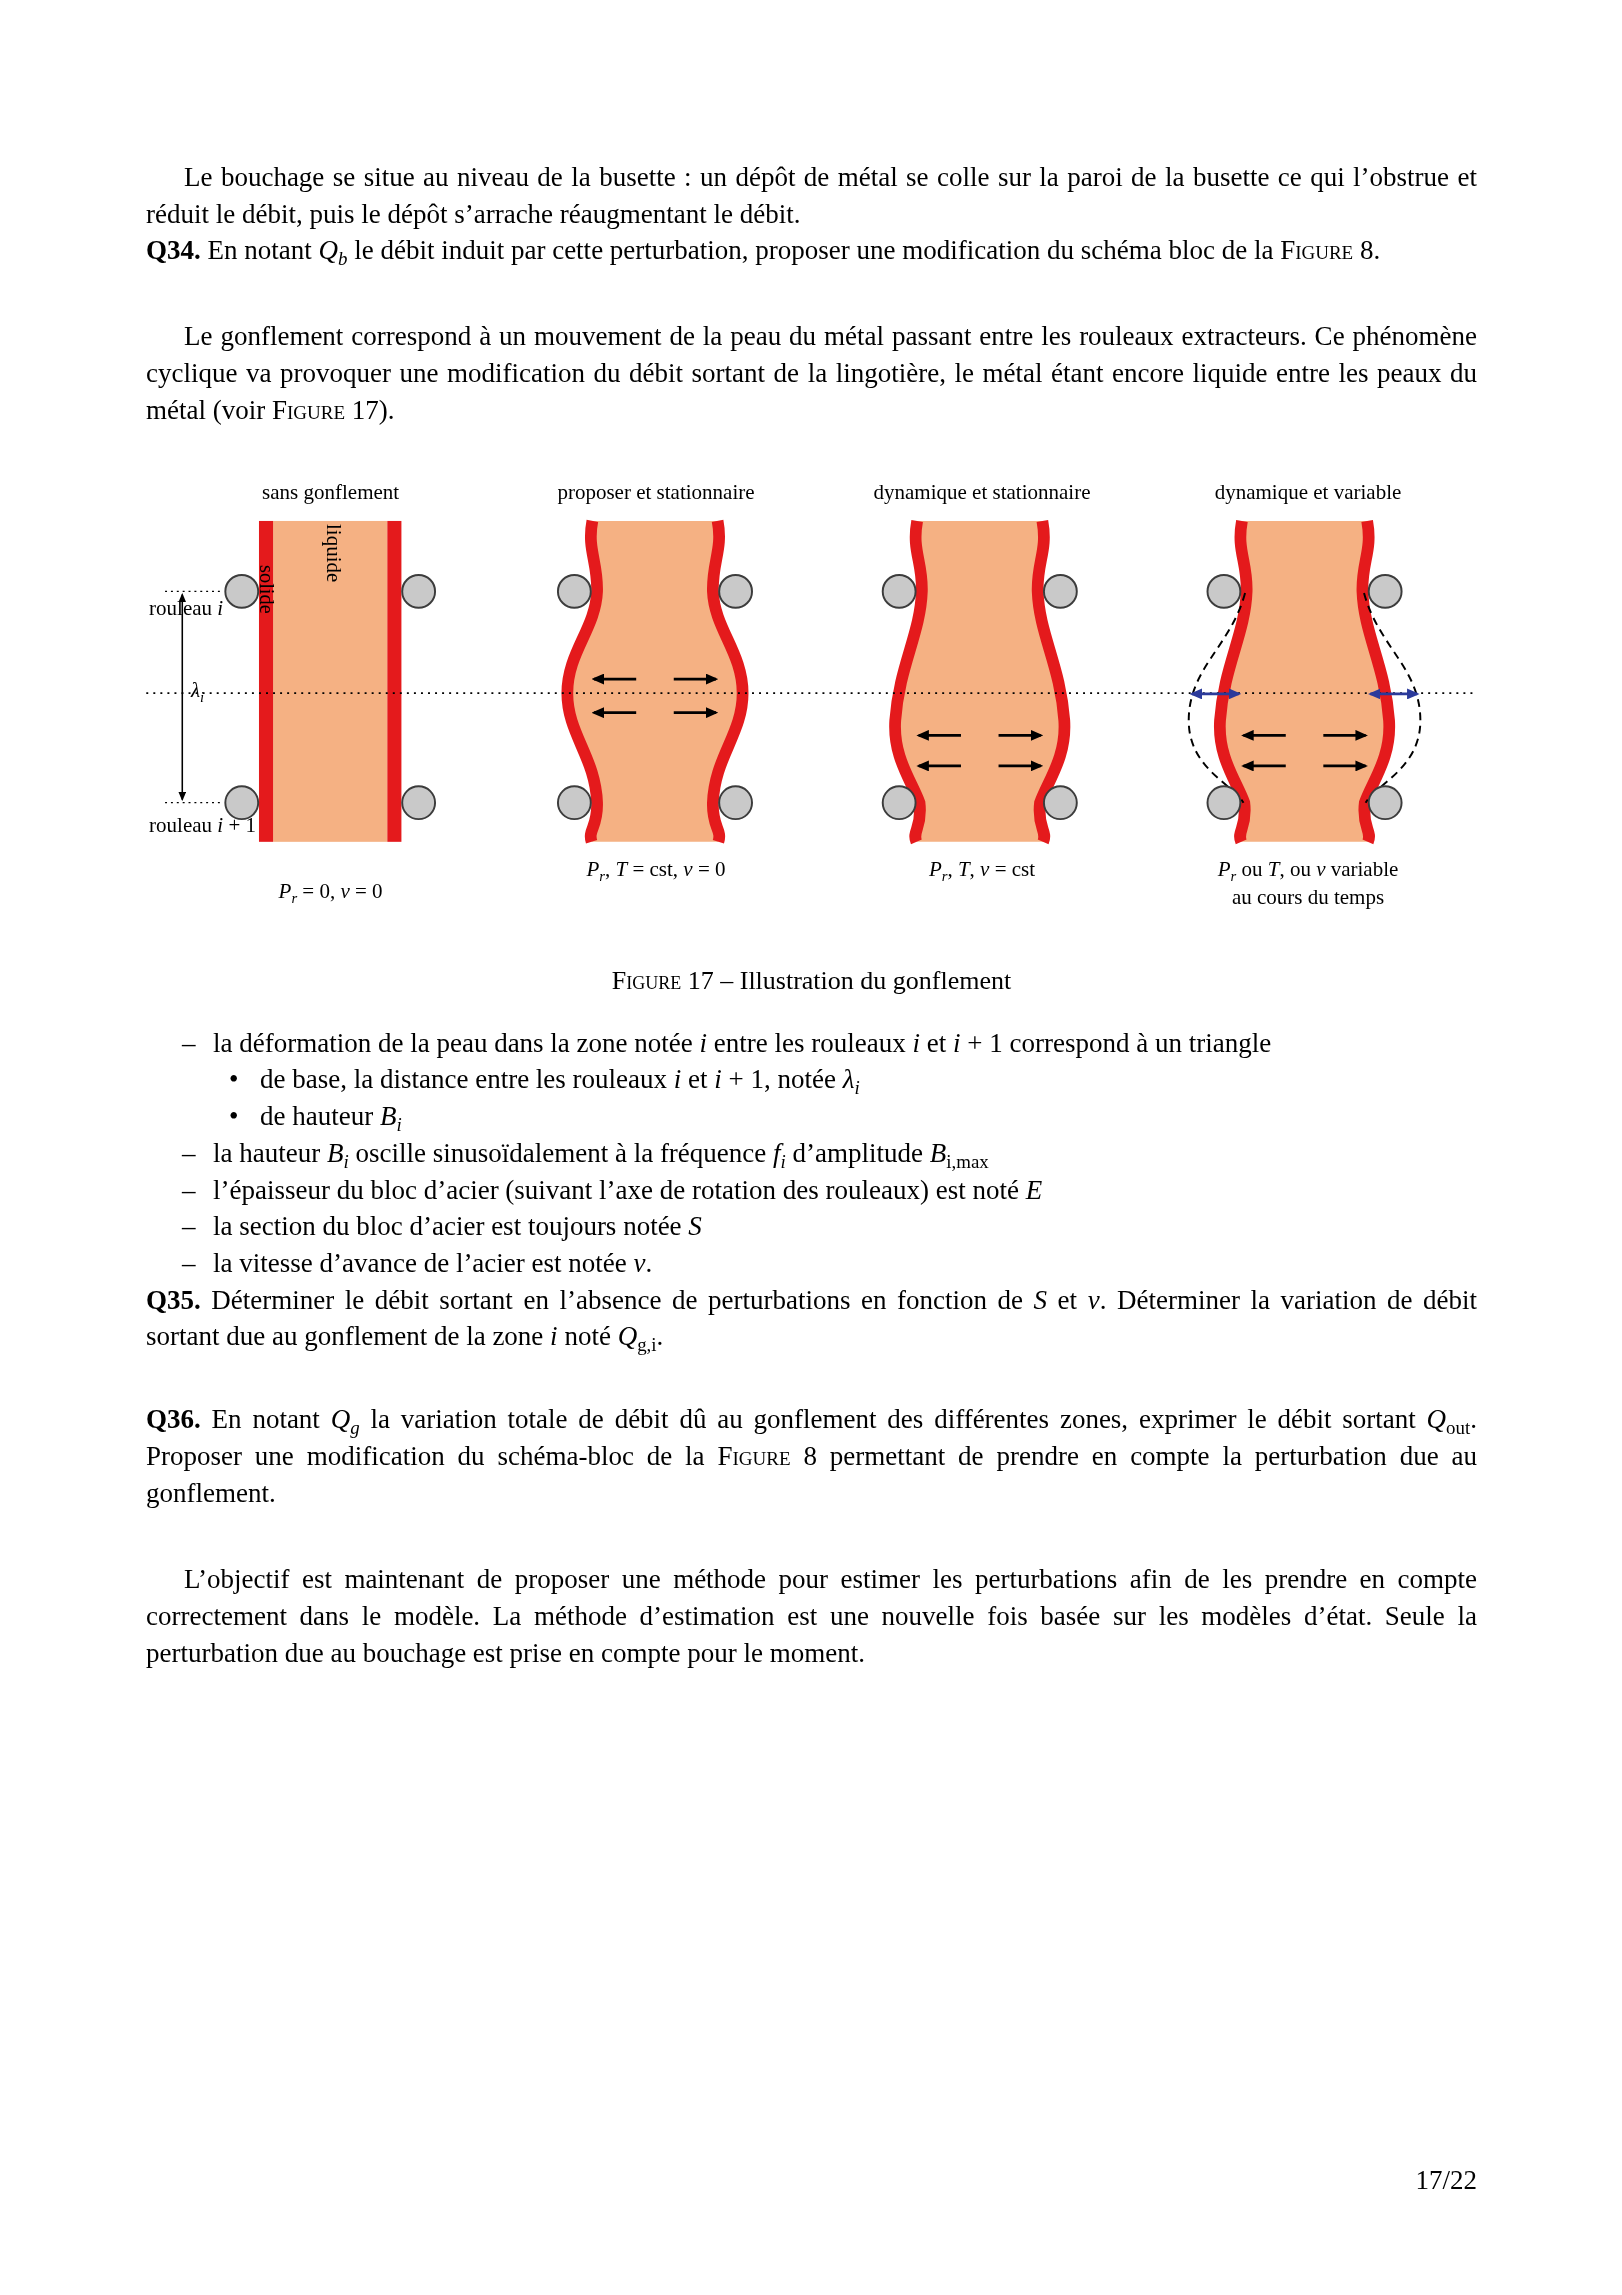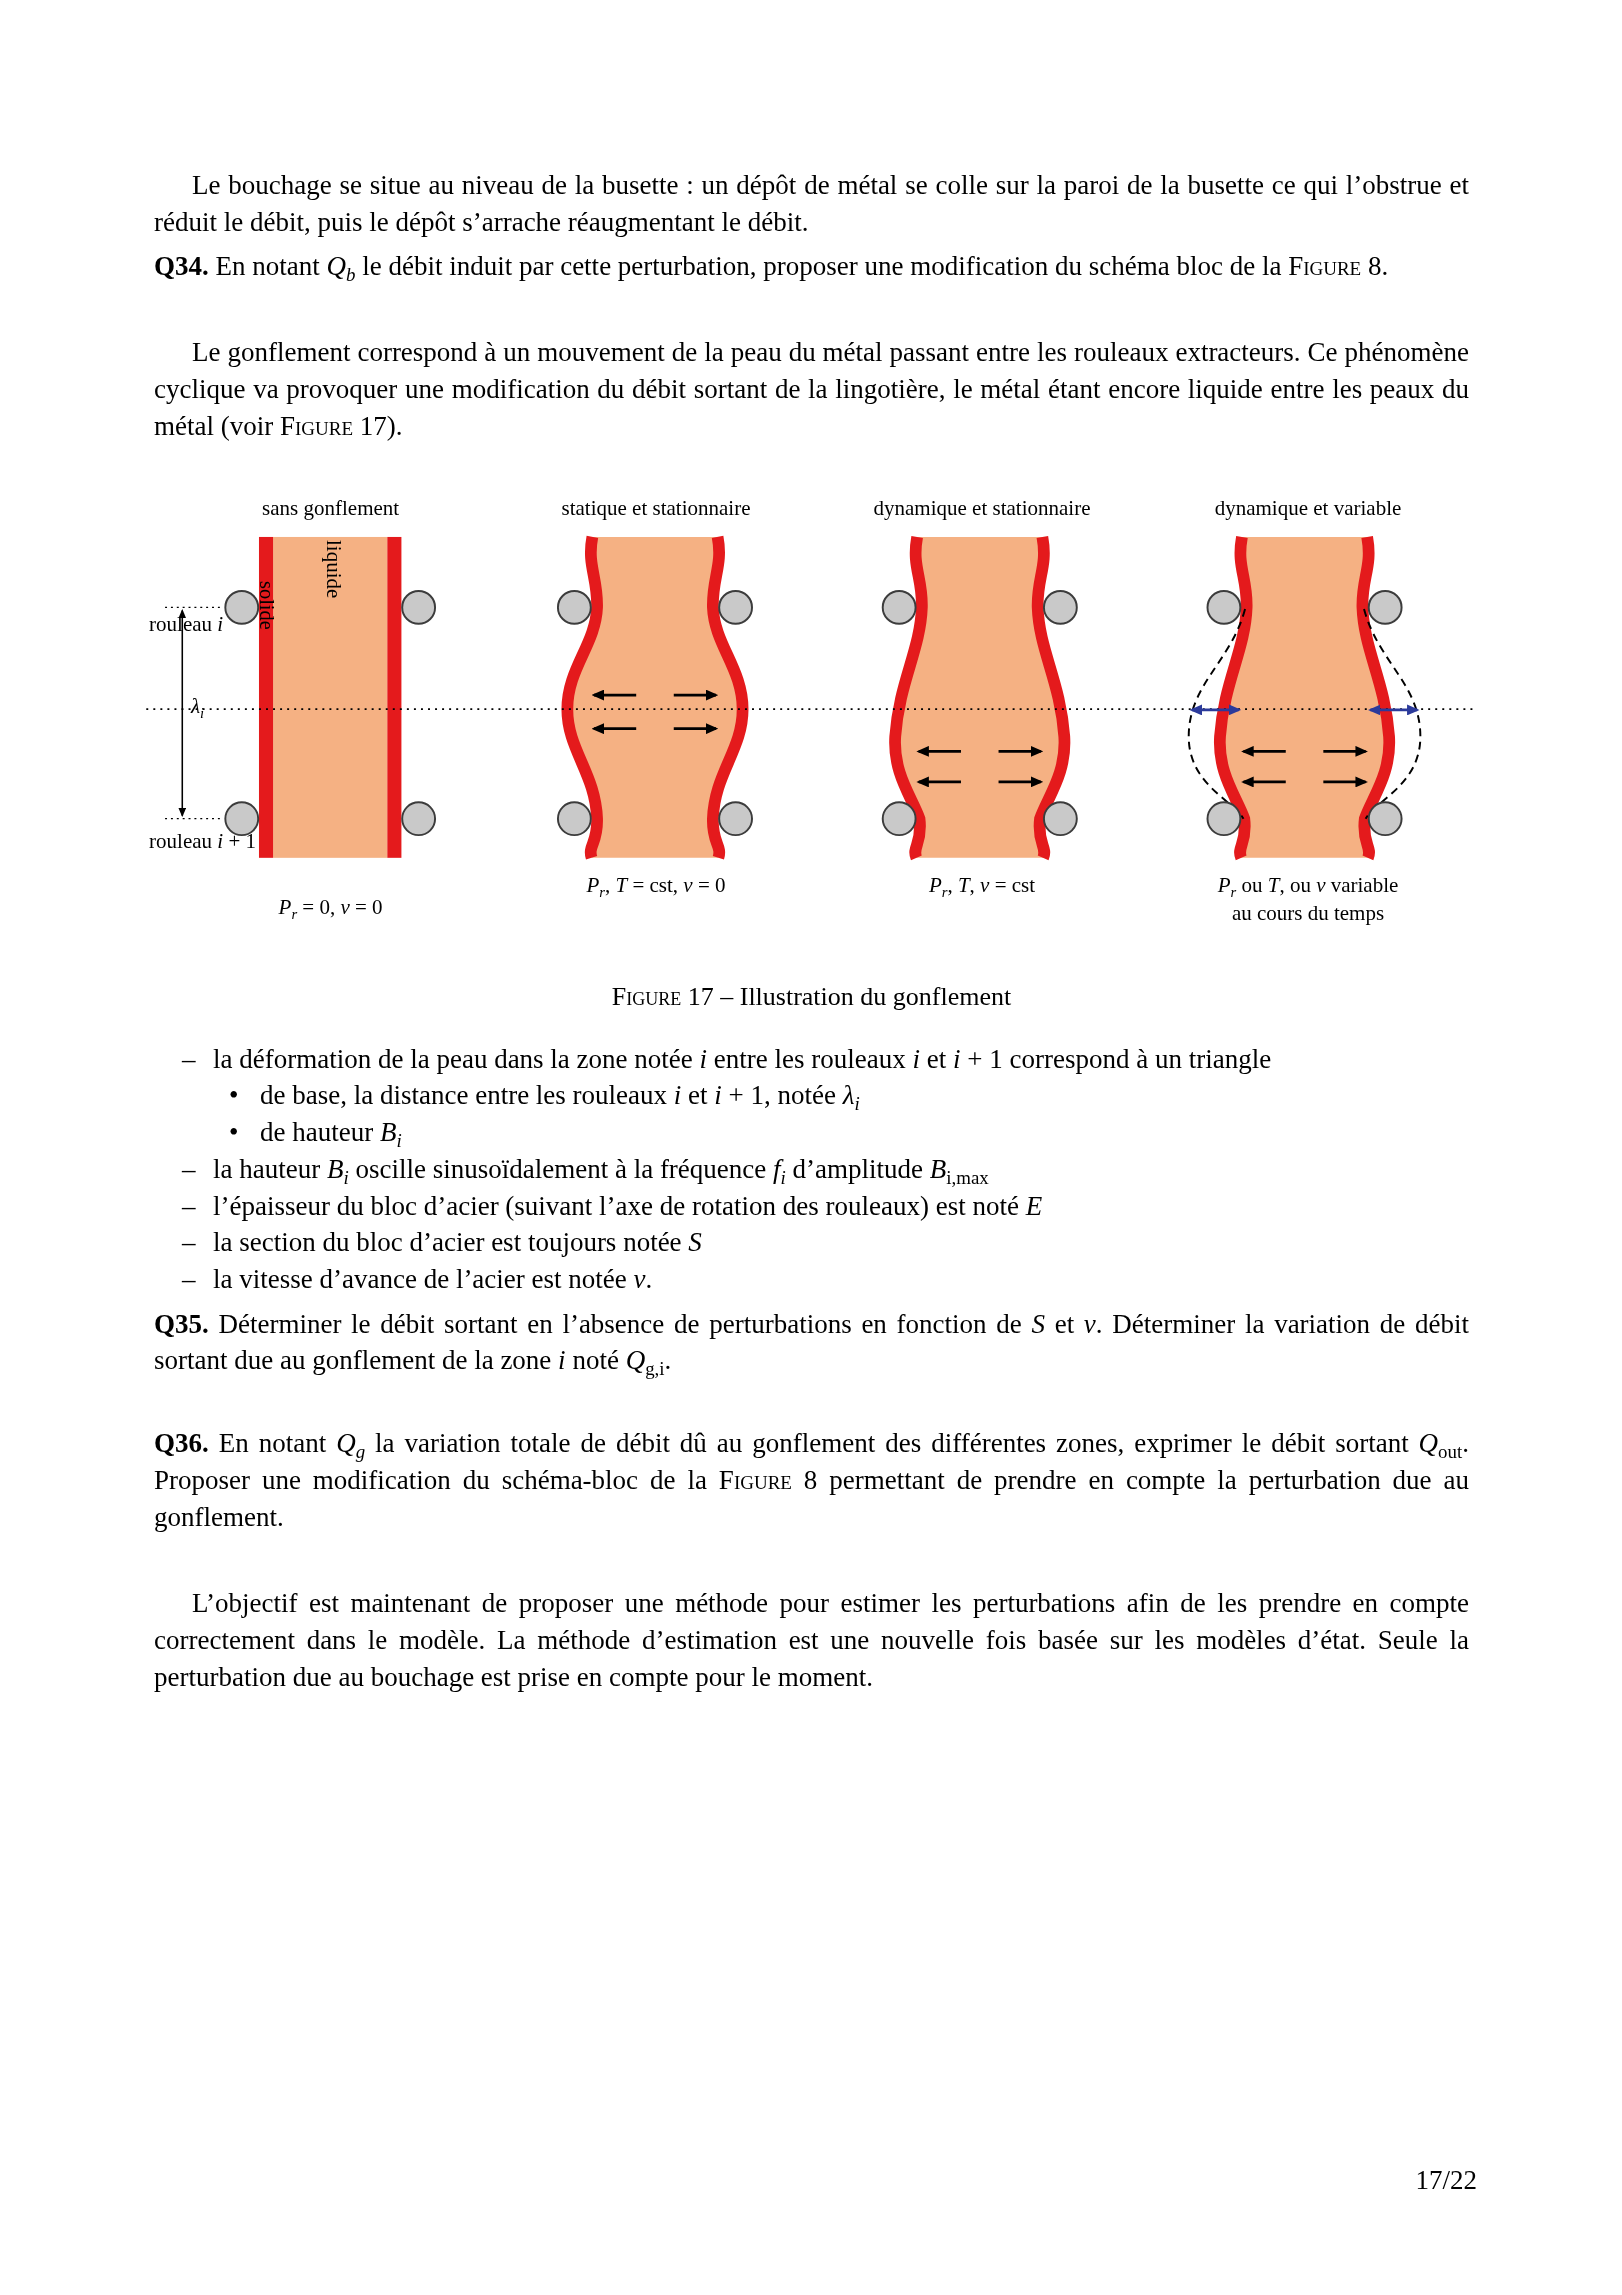--- a/index.html
+++ b/index.html
@@ -1,19 +1,19 @@
 <!DOCTYPE html>
 <html style="--skin_red: #e41a1c; --liquid_peach: #f5b183; --roller_gray: #c9c9c9; --roller_stroke: #3c3c3c; --arrow_blue: #2b3a9b;font-size:12.6px"><head>
 <meta charset="utf-8">
 <style>
   html,body{margin:0;padding:0;background:#e8e8e8;}
   .page{position:relative;width:1623px;height:2295px;background:#ffffff;
         font-family:"Liberation Serif",serif;font-size:27px;line-height:1.36;color:#000;overflow:hidden;}
   .content{position:absolute;left:146px;top:159px;width:1331px;}
-  .para{margin:8px;text-align:justify;}
+  .para{margin:0;text-align:justify;}
   .ind{text-indent:38px;}
   .mt-block{margin-top:49px;}
   .sc{font-variant:small-caps;}
   sub,sup{font-size:70%;line-height:0;}
 
   
   .figure-wrap{position:relative;margin-top:46px;height:450px;}
   .fig-svg{position:absolute;left:0;top:0;}
   .fig-label{position:absolute;font-size:21px;line-height:1.25;white-space:nowrap;}
   .fig-center{text-align:center;width:330px;white-space:normal;}
@@ -141,21 +141,21 @@
         </g>
 
         <g>
           <line class="leader" x1="24" y1="150" x2="99" y2="150"></line>
           <line class="leader" x1="24" y1="420" x2="99" y2="420"></line>
           <line class="lambda-line" x1="46" y1="154" x2="46" y2="416" marker-start="url(#ahs)" marker-end="url(#ahs)"></line>
         </g>
       </svg>
 
       <div class="fig-label fig-center" style="left:19.6px;top:4.7px;">sans gonflement</div>
-      <div class="fig-label fig-center" style="left:345px;top:4.7px;">statique et stationnaire</div>
+      <div class="fig-label fig-center" style="left:345px;top:4.7px;">proposer et stationnaire</div>
       <div class="fig-label fig-center" style="left:671px;top:4.7px;">dynamique et stationnaire</div>
       <div class="fig-label fig-center" style="left:997px;top:4.7px;">dynamique et variable</div>
 
       <div class="fig-label" style="left:3.1px;top:78px;margin-top:43px;">rouleau <i>i</i></div>
       <div class="fig-label" style="left:3.1px;top:338px;">rouleau <i>i</i> + 1</div>
       <div class="fig-label" style="left:45px;top:203px;"><i>λ<sub>i</sub></i></div>
       <div class="fig-label vert" style="left:175px;top:50px;">liquide</div>
       <div class="fig-label vert" style="left:107px;top:91px;font-size:20.4px;">solide</div>
 
       <div class="fig-label fig-center" style="left:19.6px;top:404px;"><i>P<sub>r</sub></i> = 0, <i>v</i> = 0</div>

